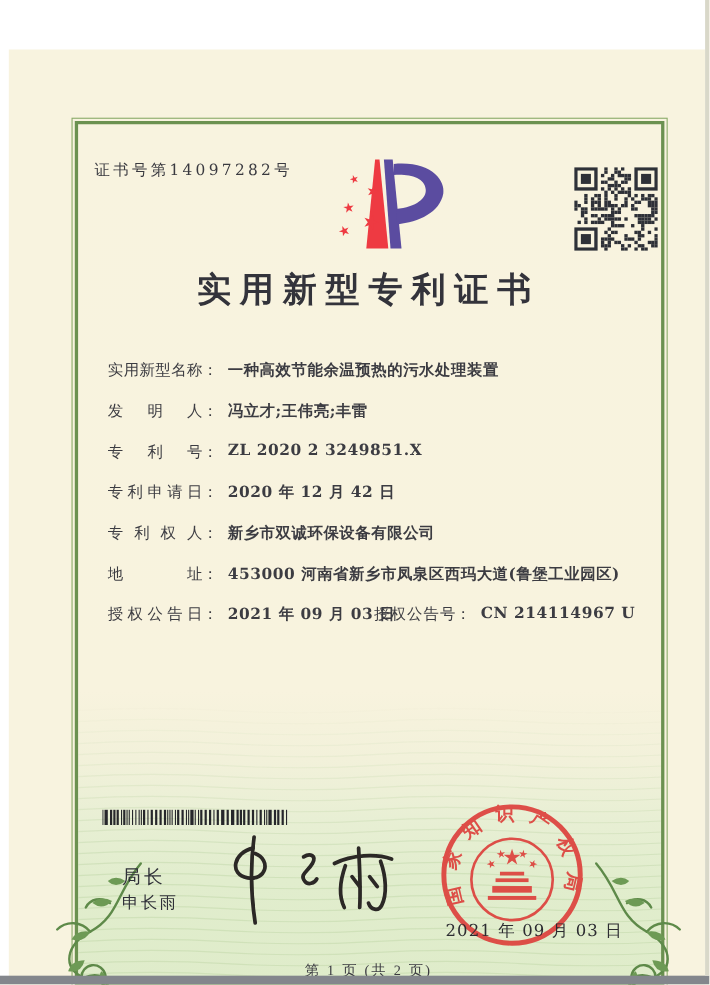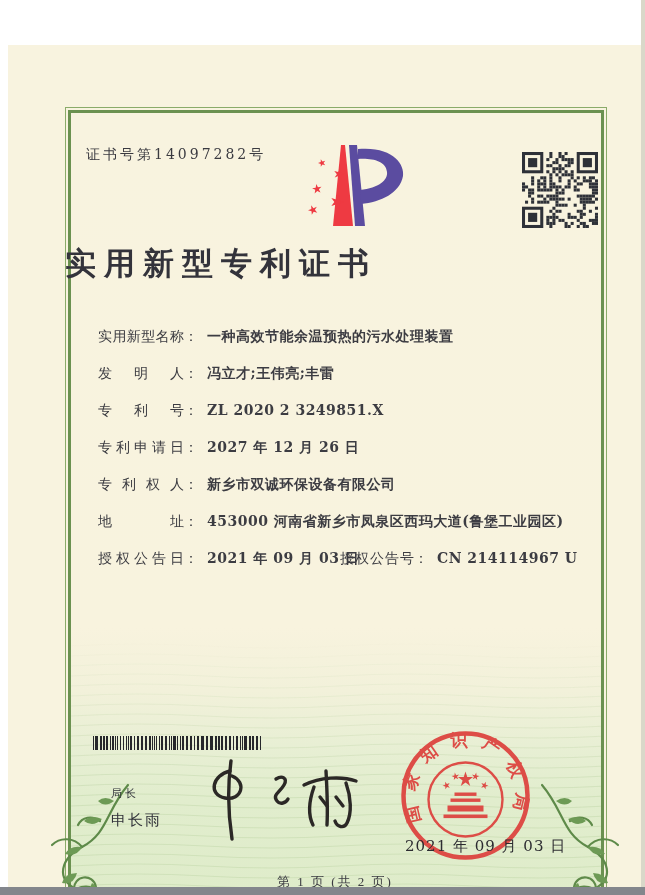--- a/index.html
+++ b/index.html
@@ -19,35 +19,35 @@
     background:linear-gradient(180deg,#f8f3df 0%,#f8f3de 66%,#f2f1da 74%,#e8efd4 81%,#e1edcd 88%,#dfecca 100%);
     overflow:hidden;
   }
   .waves{position:absolute;left:0;top:530px;width:100%;height:262px;}
   .watermark-circle{position:absolute;left:62px;top:112px;width:104px;height:104px;border-radius:50%;
     border:3px solid rgba(226,180,155,0.30);}
 
   .cert-number{position:absolute;left:78px;top:101px;font-size:14px;letter-spacing:3px;color:#3a3a40;}
   .logo{position:absolute;left:292px;top:97px;}
   .qr{position:absolute;left:514px;top:107px;}
-  .doc-title{position:absolute;left:57px;top:198px;width:540px;text-align:left;
+  .doc-title{position:absolute;left:57px;top:198px;width:540px;text-align:center;
     font-size:31px;font-weight:700;letter-spacing:8px;color:#33333b;}
   .field-row{position:absolute;left:90px;width:490px;height:22px;font-size:14px;color:#3c3c42;white-space:nowrap;}
   .field-row .lbl{display:inline-block;width:86px;text-align:justify;text-align-last:justify;vertical-align:top;}
   .field-row .colon{display:inline-block;vertical-align:top;}
   .field-row .val{display:inline-block;margin-left:9px;vertical-align:top;letter-spacing:0.5px;font-weight:bold;}
   .pair2{position:absolute;left:242px;top:0;white-space:nowrap;}
   .pair2 .lbl{width:74px;}
 
   .paragraphs{position:absolute;left:78px;top:540px;width:494px;font-size:13.5px;line-height:20px;
     color:#403d45;text-align:justify;}
   .paragraphs p{margin:0;text-indent:2em;letter-spacing:0.3px;}
 
   .barcode{position:absolute;left:85px;top:691px;}
-  .signer-title{position:absolute;left:103px;top:741px;font-size:11px;letter-spacing:3px;color:#2f3038;}
+  .signer-title{position:absolute;left:103px;top:741px;font-size:17px;letter-spacing:3px;color:#2f3038;}
   .signer-name{position:absolute;left:103px;top:766px;font-size:15px;letter-spacing:2px;color:#2f3038;}
   .signature{position:absolute;left:192px;top:710px;}
   .seal{position:absolute;left:391px;top:684px;}
   .seal-date{position:absolute;left:397px;top:792px;font-size:15px;letter-spacing:1px;color:#2c2c31;}
 
   .page-number{position:absolute;left:57px;top:828px;width:540px;text-align:center;font-size:13px;
     letter-spacing:2px;color:#3b3b41;font-family:Liberation Serif, serif;}
   .back-note{position:absolute;left:0;top:863px;width:645px;text-align:center;font-size:14px;
     letter-spacing:2px;color:#3f3c44;font-style:italic;}
   .flourish{position:absolute;}
@@ -358,21 +358,21 @@
   <div class="field-row" style="top:283px">
     <span class="lbl">实用新型名称</span><span class="colon">：</span><span class="val">一种高效节能余温预热的污水处理装置</span>
   </div>
   <div class="field-row" style="top:320px">
     <span class="lbl">发明人</span><span class="colon">：</span><span class="val">冯立才;王伟亮;丰雷</span>
   </div>
   <div class="field-row" style="top:357px">
     <span class="lbl">专利号</span><span class="colon">：</span><span class="val">ZL 2020 2 3249851.X</span>
   </div>
   <div class="field-row" style="top:394px">
-    <span class="lbl">专利申请日</span><span class="colon">：</span><span class="val">2027 年 12 月 26 日</span>
+    <span class="lbl">专利申请日</span><span class="colon">：</span><span class="val">2020 年 12 月 42 日</span>
   </div>
   <div class="field-row" style="top:431px">
     <span class="lbl">专利权人</span><span class="colon">：</span><span class="val">新乡市双诚环保设备有限公司</span>
   </div>
   <div class="field-row" style="top:468px">
     <span class="lbl">地址</span><span class="colon">：</span><span class="val">453000 河南省新乡市凤泉区西玛大道(鲁堡工业园区)</span>
   </div>
   <div class="field-row" style="top:505px">
     <span class="lbl">授权公告日</span><span class="colon">：</span><span class="val">2021 年 09 月 03 日</span>
     <span class="pair2">

